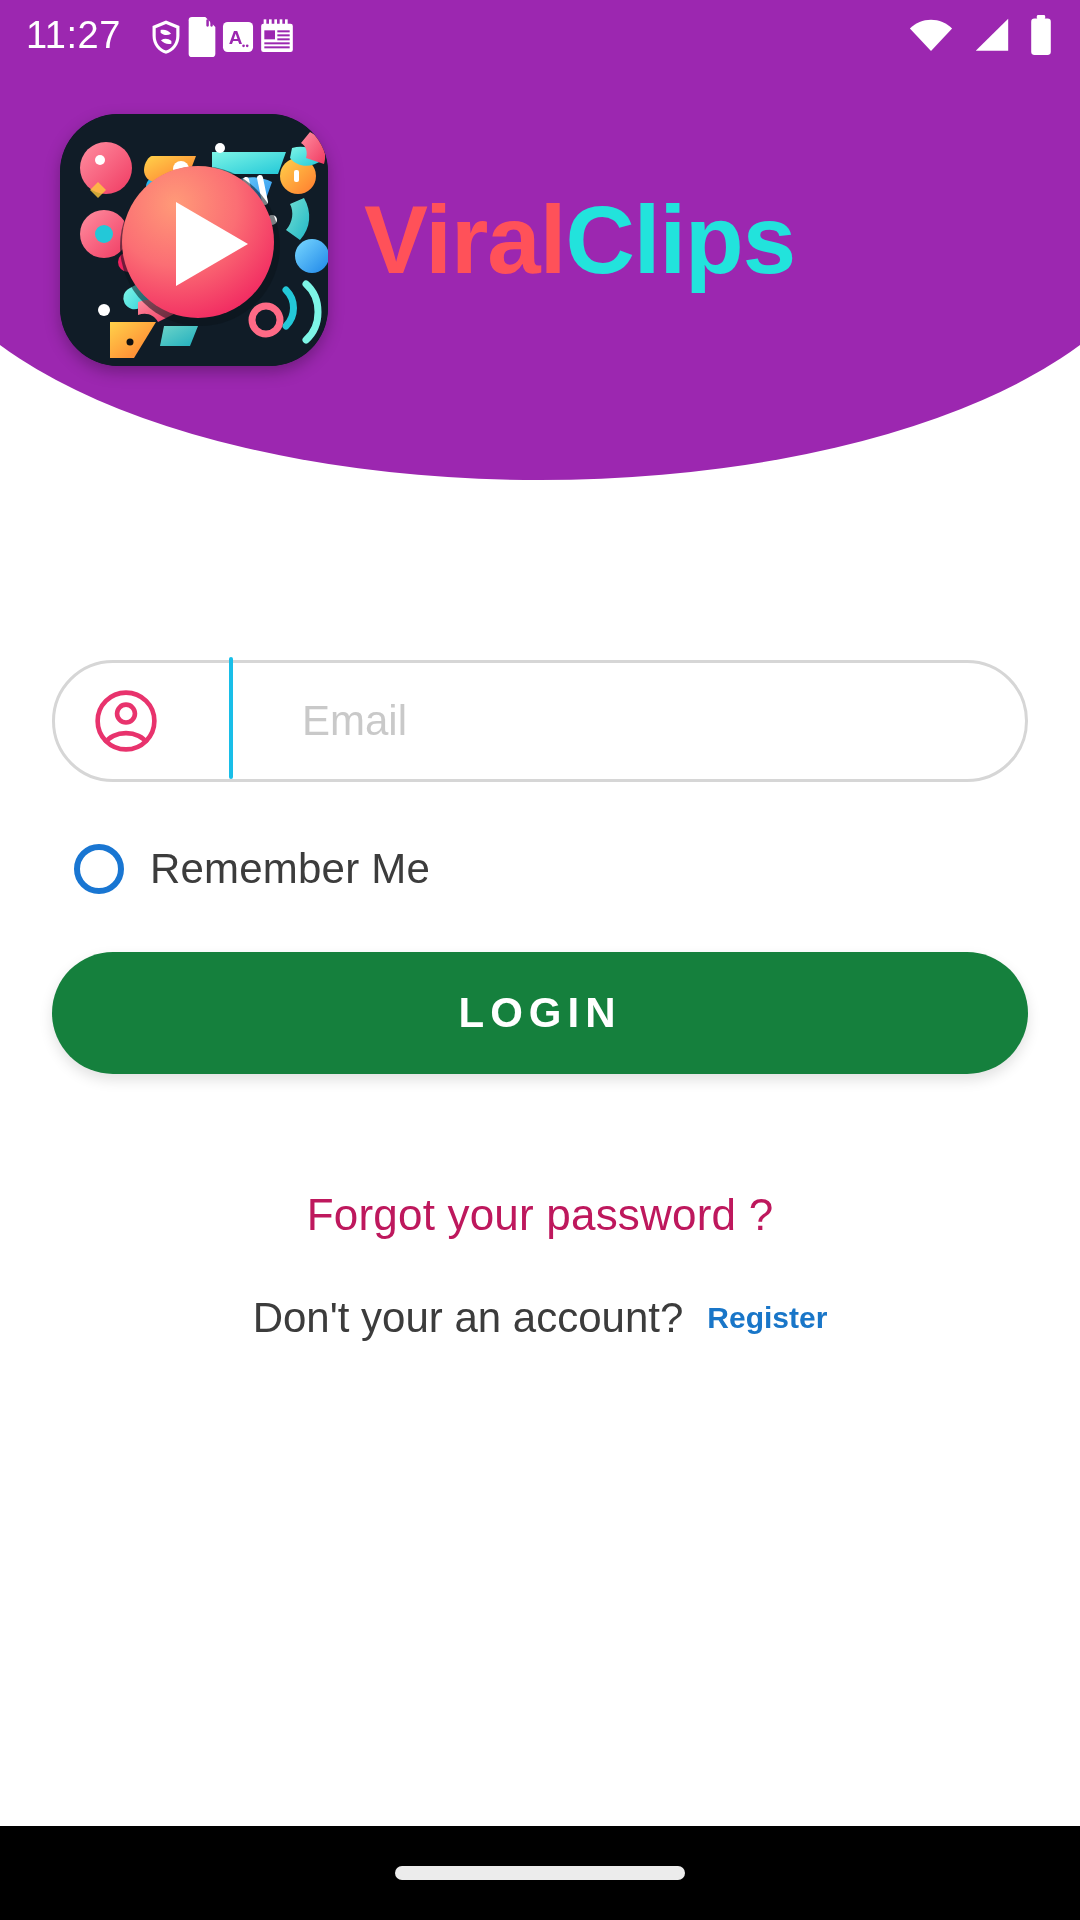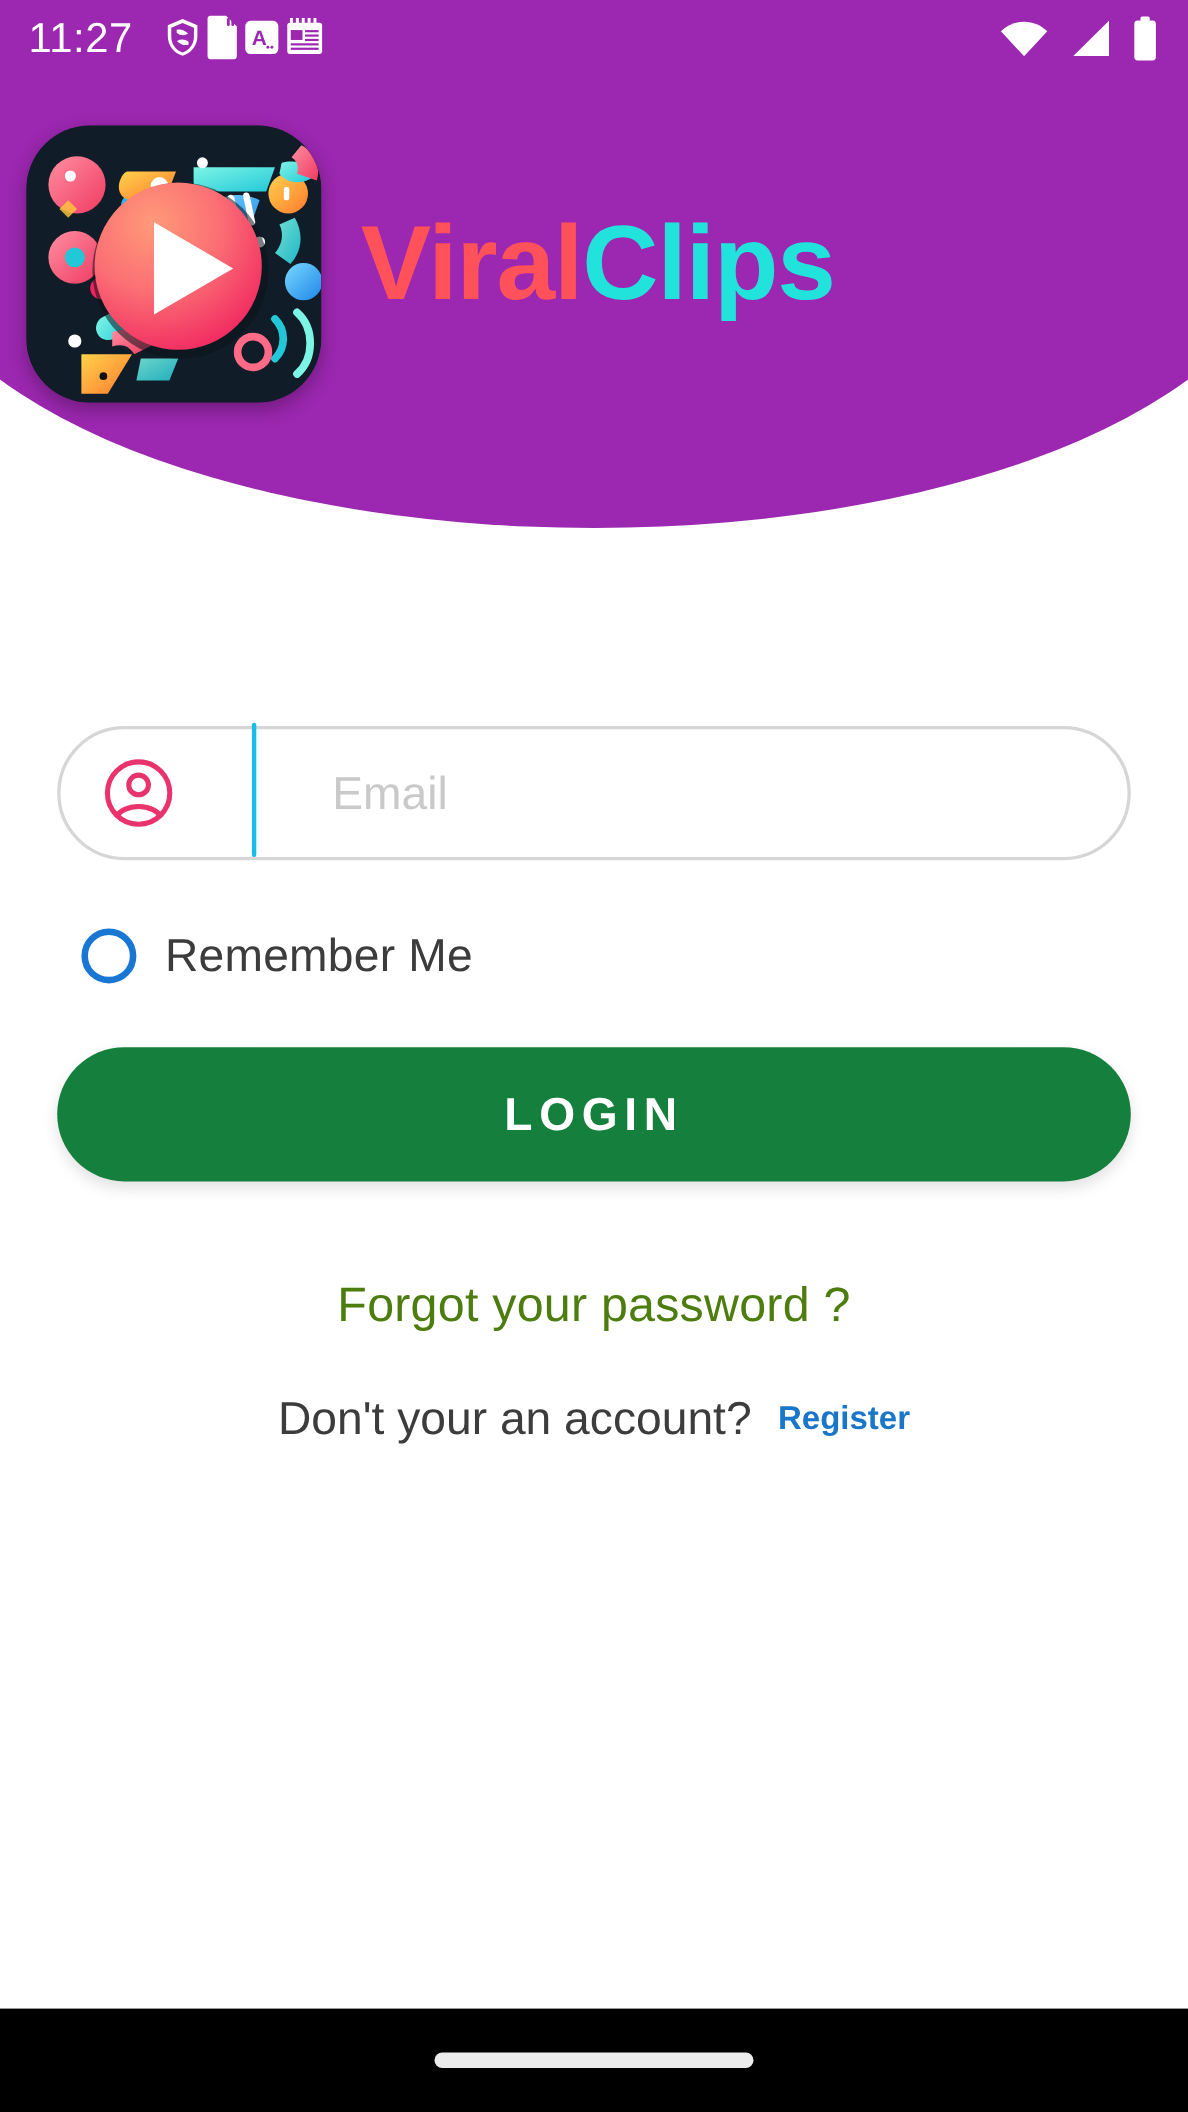--- a/index.html
+++ b/index.html
@@ -21,28 +21,28 @@
     z-index:1;
   }
 
   
   .statusbar{
     position:absolute; left:0; top:0; width:1080px; height:70px;
     z-index:5; display:flex; align-items:center;
     padding:0 26px; color:#fff;
   }
   .sb-time{ font-size:38px; letter-spacing:.5px; font-weight:400; margin-right:26px; }
-  .sb-left{ display:flex; align-items:flex-start; }
+  .sb-left{ display:flex; align-items:flex-end; }
   .sb-right{ margin-left:auto; display:flex; align-items:center; gap:16px; }
   .sb-ic{ display:block; }
 
   
   .brand{
     position:absolute; left:0; top:105px; width:1080px; height:270px;
-    z-index:6; display:flex; align-items:center; padding-left:24px;
+    z-index:6; display:flex; align-items:center; padding-left:60px;
   }
   .logo{
     width:268px; height:252px; border-radius:58px;
     background:#111c27; position:relative; overflow:hidden; flex:none;
     box-shadow:0 6px 16px rgba(0,0,0,.28);
   }
   .logo svg{ display:block; width:100%; height:100%; }
   .wordmark{
     margin-left:36px; font-size:96px; font-weight:700;
     letter-spacing:-1px; line-height:1; white-space:nowrap;
@@ -92,22 +92,22 @@
     margin-top:58px; width:100%; height:122px;
     background:#15803d; border:0; border-radius:61px;
     color:#fff; font-family:"Liberation Sans", sans-serif;
     font-size:42px; font-weight:700; letter-spacing:6px;
     cursor:pointer; display:flex; align-items:center; justify-content:center;
     box-shadow:0 6px 14px rgba(0,0,0,.12);
   }
 
   
   .forgot{
-    margin-top:88px; text-align:center; font-size:44px;
-    color:#4d7c0f; letter-spacing:.2px;
+    margin-top:116px; text-align:center; font-size:44px;
+    color:#be185d; letter-spacing:.2px;
   }
   .forgot span{ cursor:pointer; }
   .signup-row{
     margin-top:54px; display:flex; align-items:center;
     justify-content:center; gap:24px;
   }
   .signup-text{ font-size:42px; color:#3c3c3c; }
   .signup-link{ font-size:30px; color:#1976C8; font-weight:700; cursor:pointer; }
 
   

